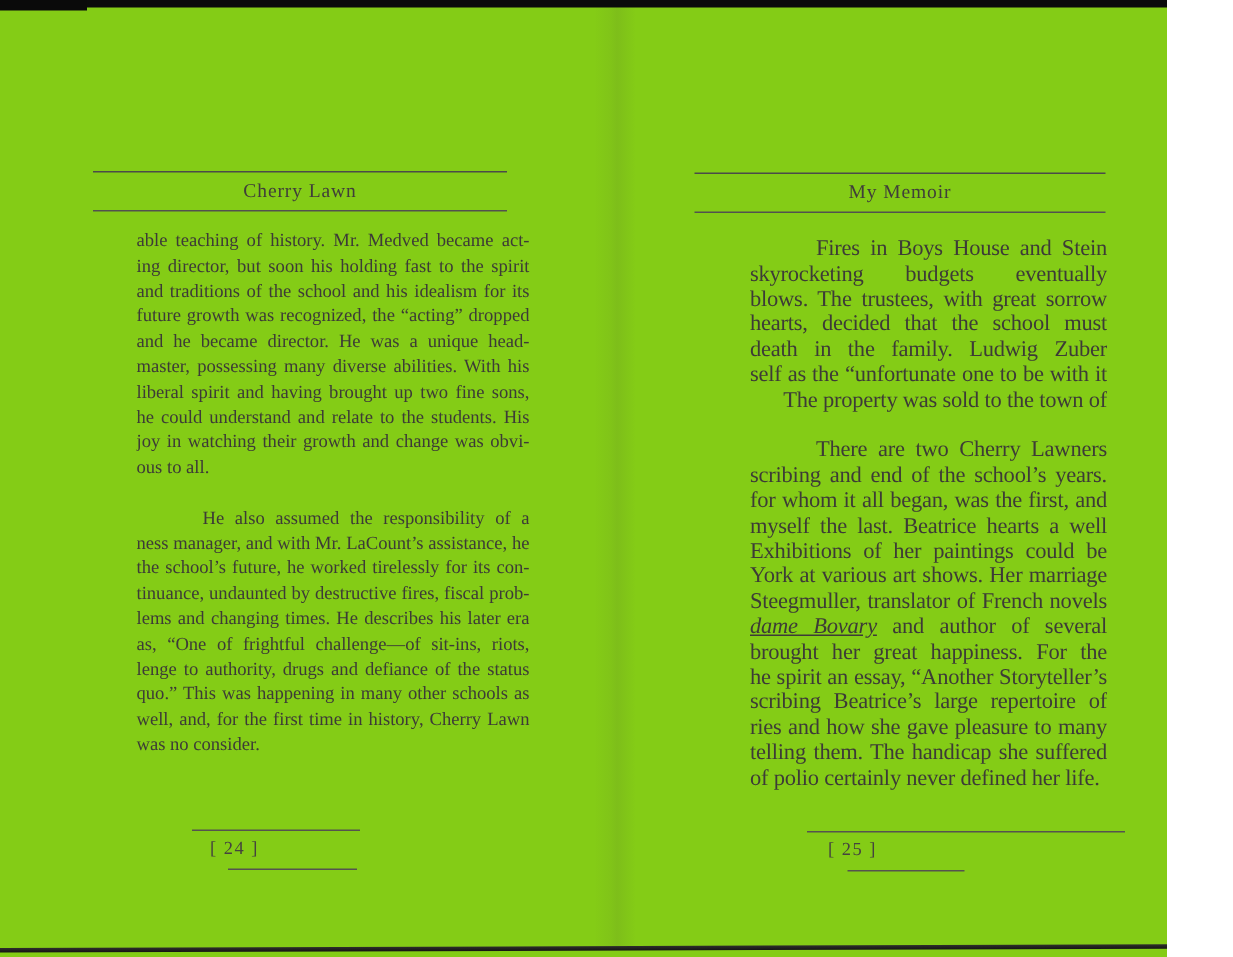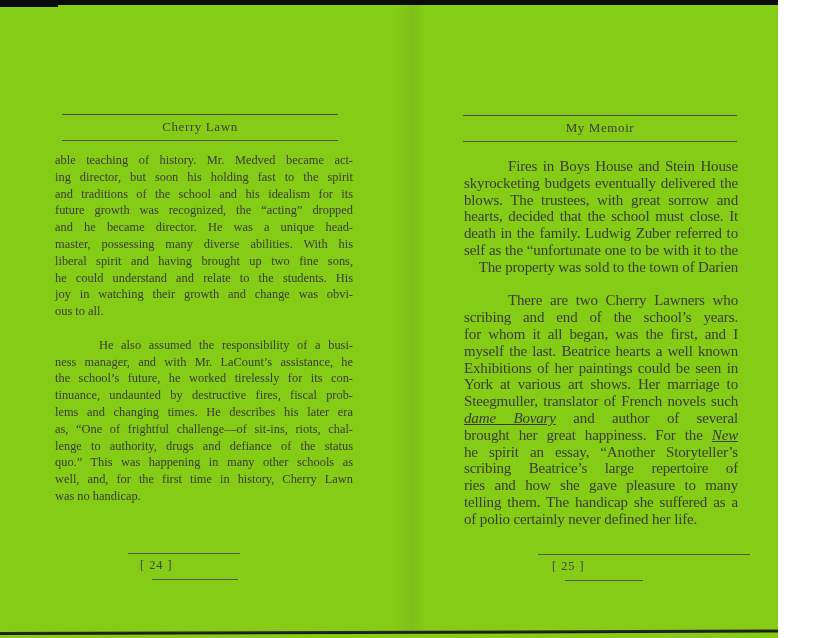--- a/index.html
+++ b/index.html
@@ -32,21 +32,21 @@
     padding:4px 0 5px 0; font-size:13px; letter-spacing:0.6px; color:#403e3a;
   }
   .header-left  { left:62px;  top:114px; width:276px; }
   .header-right { left:463px; top:115px; width:274px; }
   
   .page-body { position:absolute; }
   .body-left  { left:55px;  top:152px; width:298px; font-size:12.4px; }
   .body-right { left:464px; top:158px; width:274px; font-size:15px; letter-spacing:-0.15px; }
   .line {
     height:16.8px; line-height:16.8px; overflow:hidden;
-    text-align:justify; text-align-last:justify;
+    text-align:justify; text-align-last:justify;margin-left:36px;
   }
   .line::after { content:""; display:inline-block; width:100%; height:0; }
   .line.last { text-align:right; text-align-last:left; }
   .line.last::after { content:none; }
   .line.indent { text-indent:44px; }
   .line.new-par { margin-top:16.8px; }
   .line i { font-style:italic;text-decoration:underline; }
   
   .folio-rule { position:absolute; background:#55534f; height:1.2px; }
   .folio {
@@ -78,21 +78,21 @@
         <div class="line last">ous to all.</div>
         <div class="line indent new-par">He also assumed the responsibility of a busi-</div>
         <div class="line">ness manager, and with Mr. LaCount’s assistance, he</div>
         <div class="line">the school’s future, he worked tirelessly for its con-</div>
         <div class="line">tinuance, undaunted by destructive fires, fiscal prob-</div>
         <div class="line">lems and changing times. He describes his later era</div>
         <div class="line">as, “One of frightful challenge—of sit-ins, riots, chal-</div>
         <div class="line">lenge to authority, drugs and defiance of the status</div>
         <div class="line">quo.” This was happening in many other schools as</div>
         <div class="line">well, and, for the first time in history, Cherry Lawn</div>
-        <div class="line last">was no handicap.</div>
+        <div class="line last">was no consider.</div>
       </div>
     <div class="folio-rule" style="left:128px; top:553px; width:112px;"></div>
     <div class="folio" style="left:140px; top:558px; width:80px;">[ 24 ]</div>
     <div class="folio-rule" style="left:152px; top:579px; width:86px;"></div>
   </section>
 
   <section>
     <header class="page-header header-right">
       <span>My Memoir</span>
     </header>

